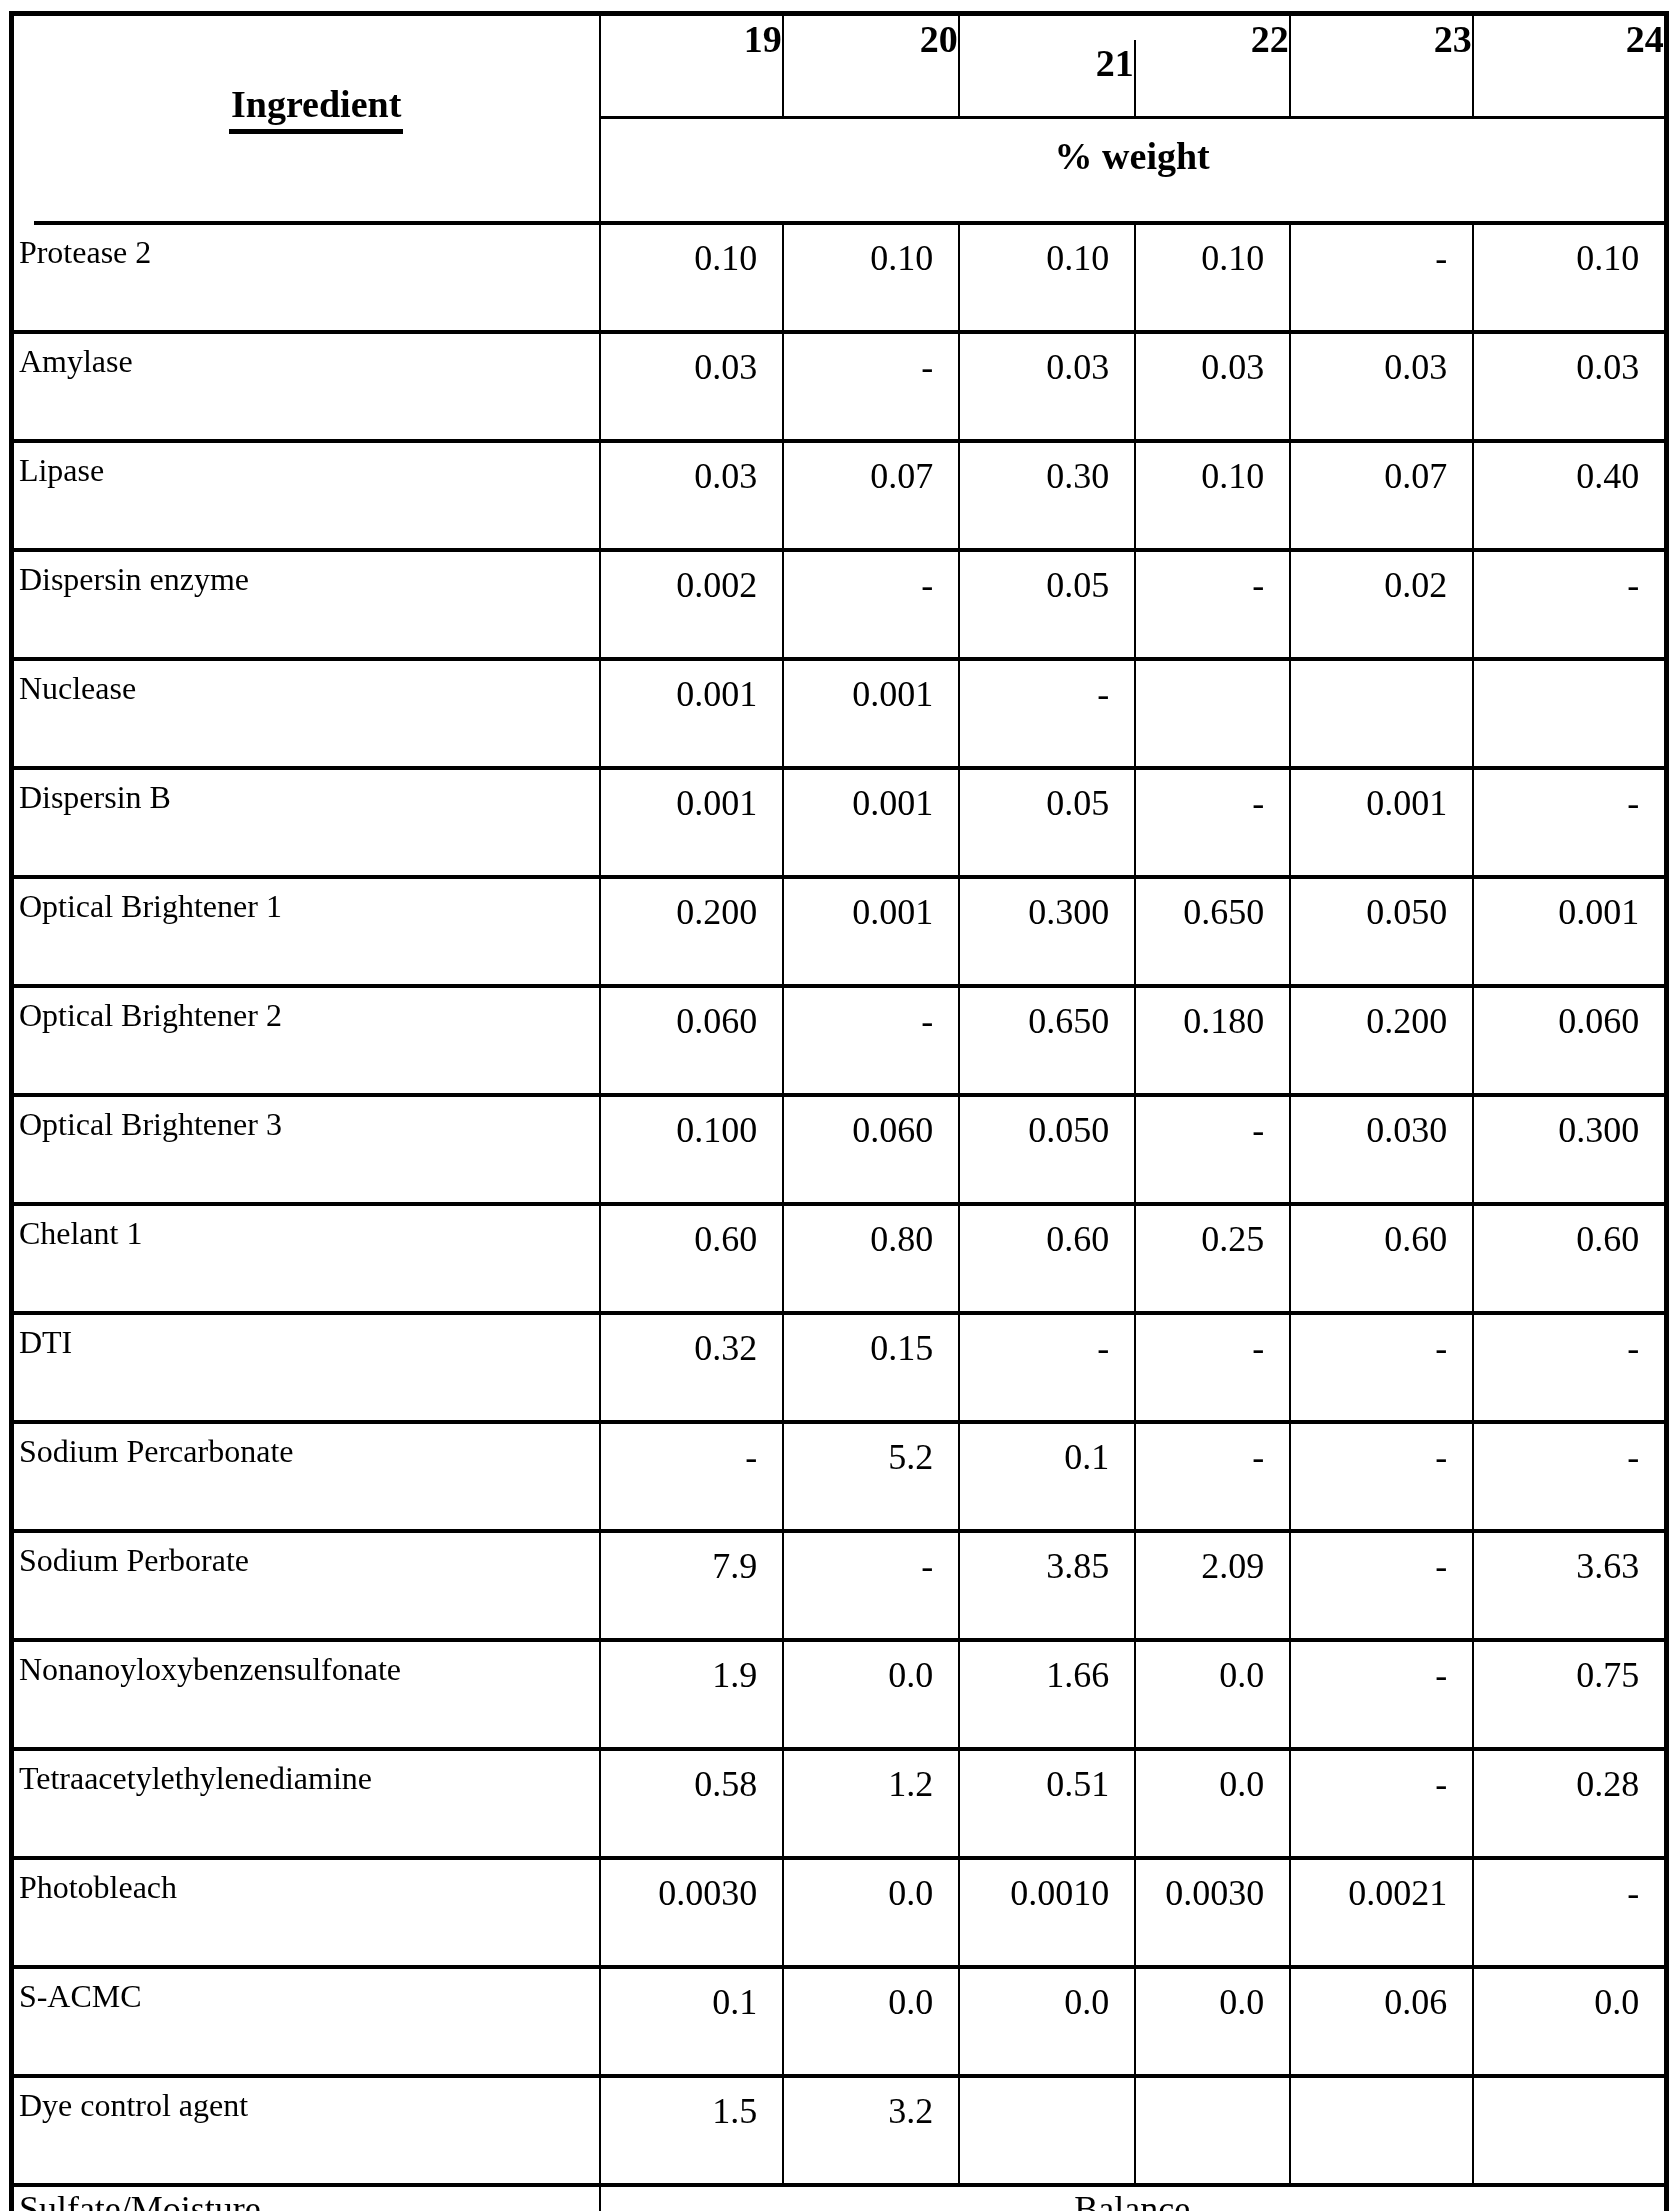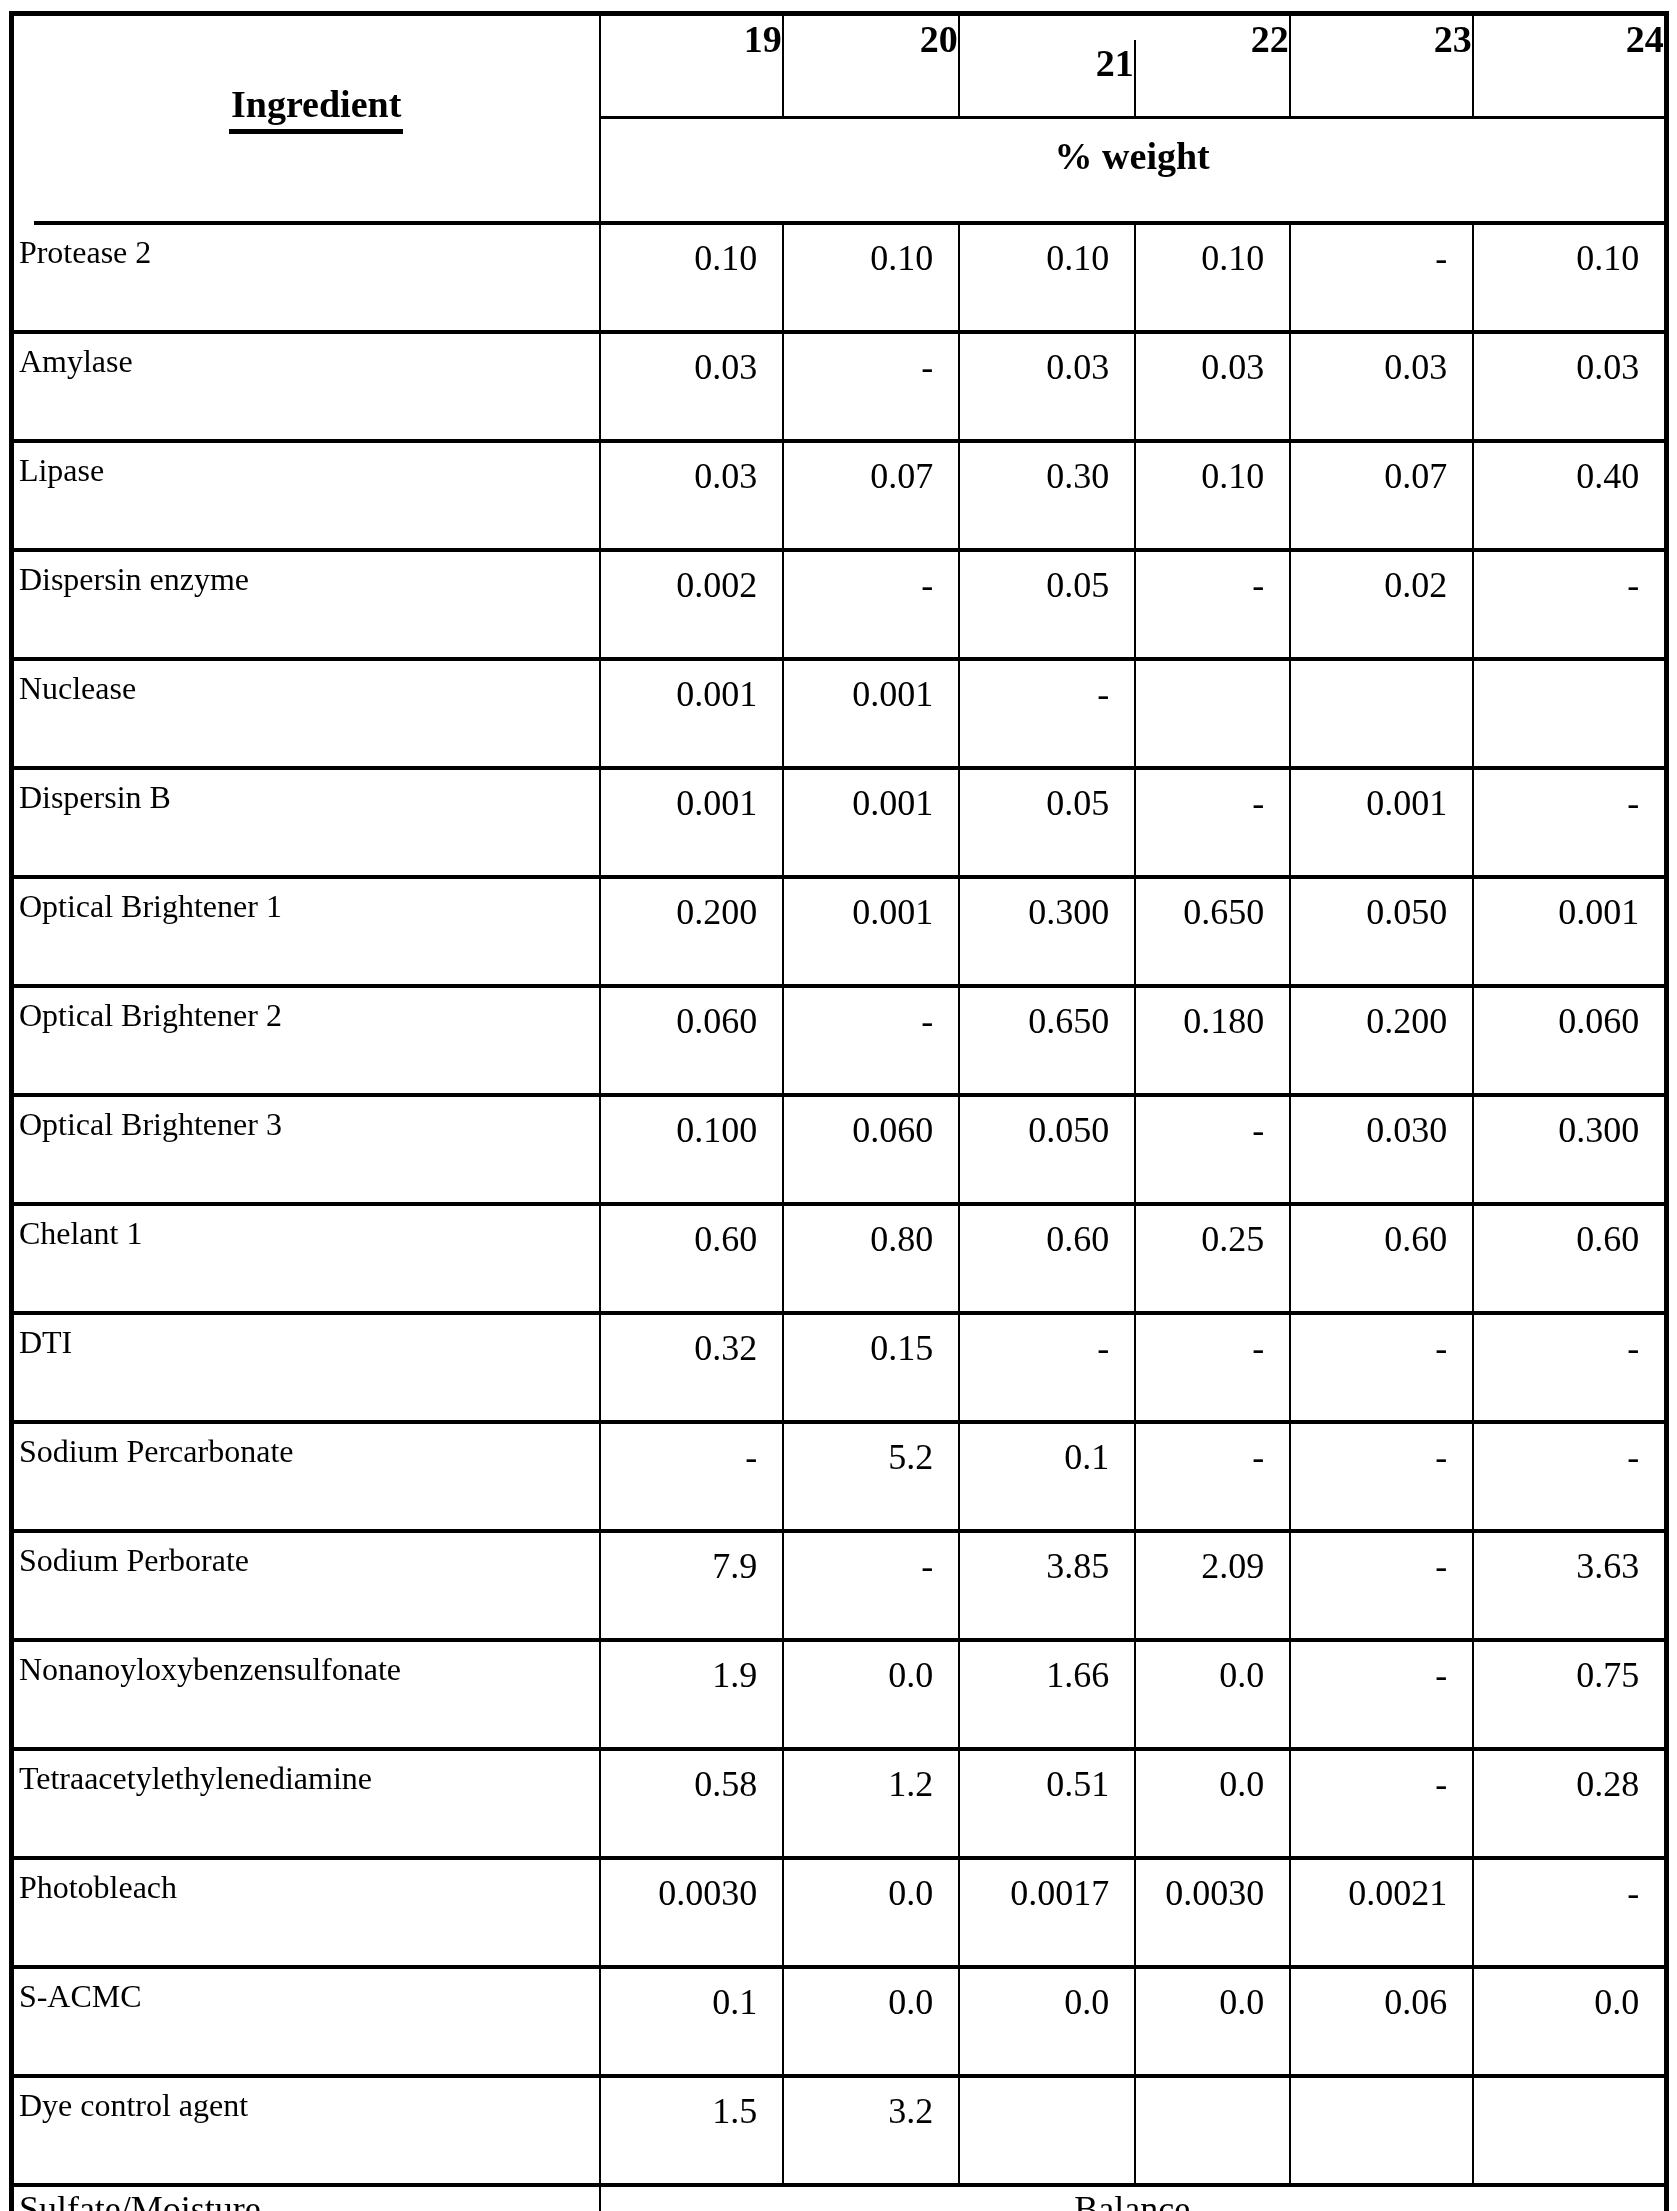--- a/index.html
+++ b/index.html
@@ -271,21 +271,21 @@
     <div class="cell val">0.51</div>
     <div class="cell val">0.0</div>
     <div class="cell val">-</div>
     <div class="cell val">0.28</div>
   </div>
 
   <div class="row">
     <div class="cell name">Photobleach</div>
     <div class="cell val">0.0030</div>
     <div class="cell val">0.0</div>
-    <div class="cell val">0.0017</div>
+    <div class="cell val">0.0010</div>
     <div class="cell val">0.0030</div>
     <div class="cell val">0.0021</div>
     <div class="cell val">-</div>
   </div>
 
   <div class="row">
     <div class="cell name">S-ACMC</div>
     <div class="cell val">0.1</div>
     <div class="cell val">0.0</div>
     <div class="cell val">0.0</div>

